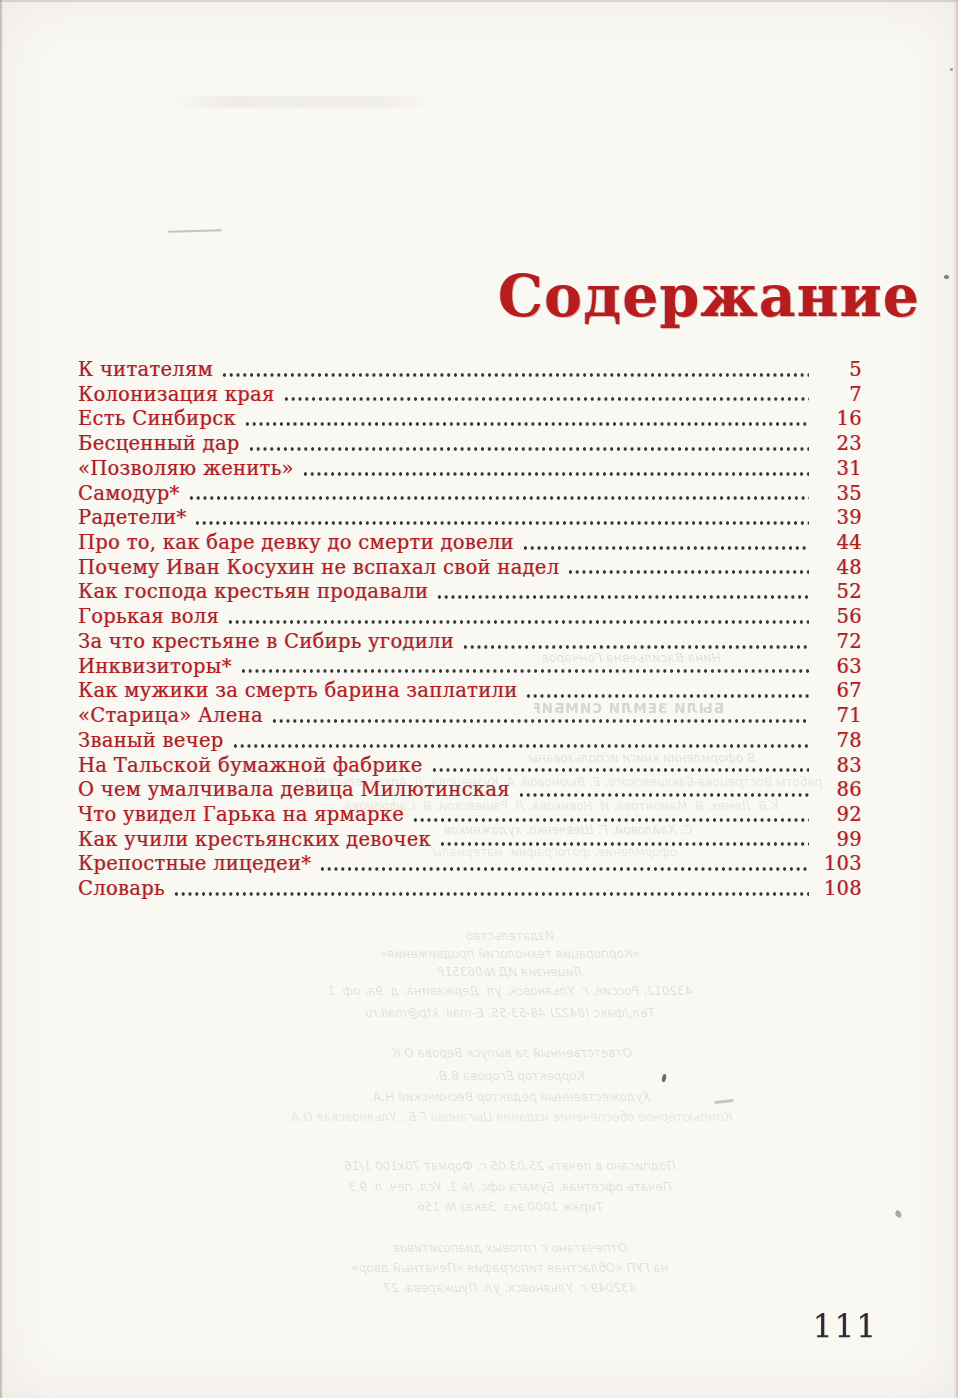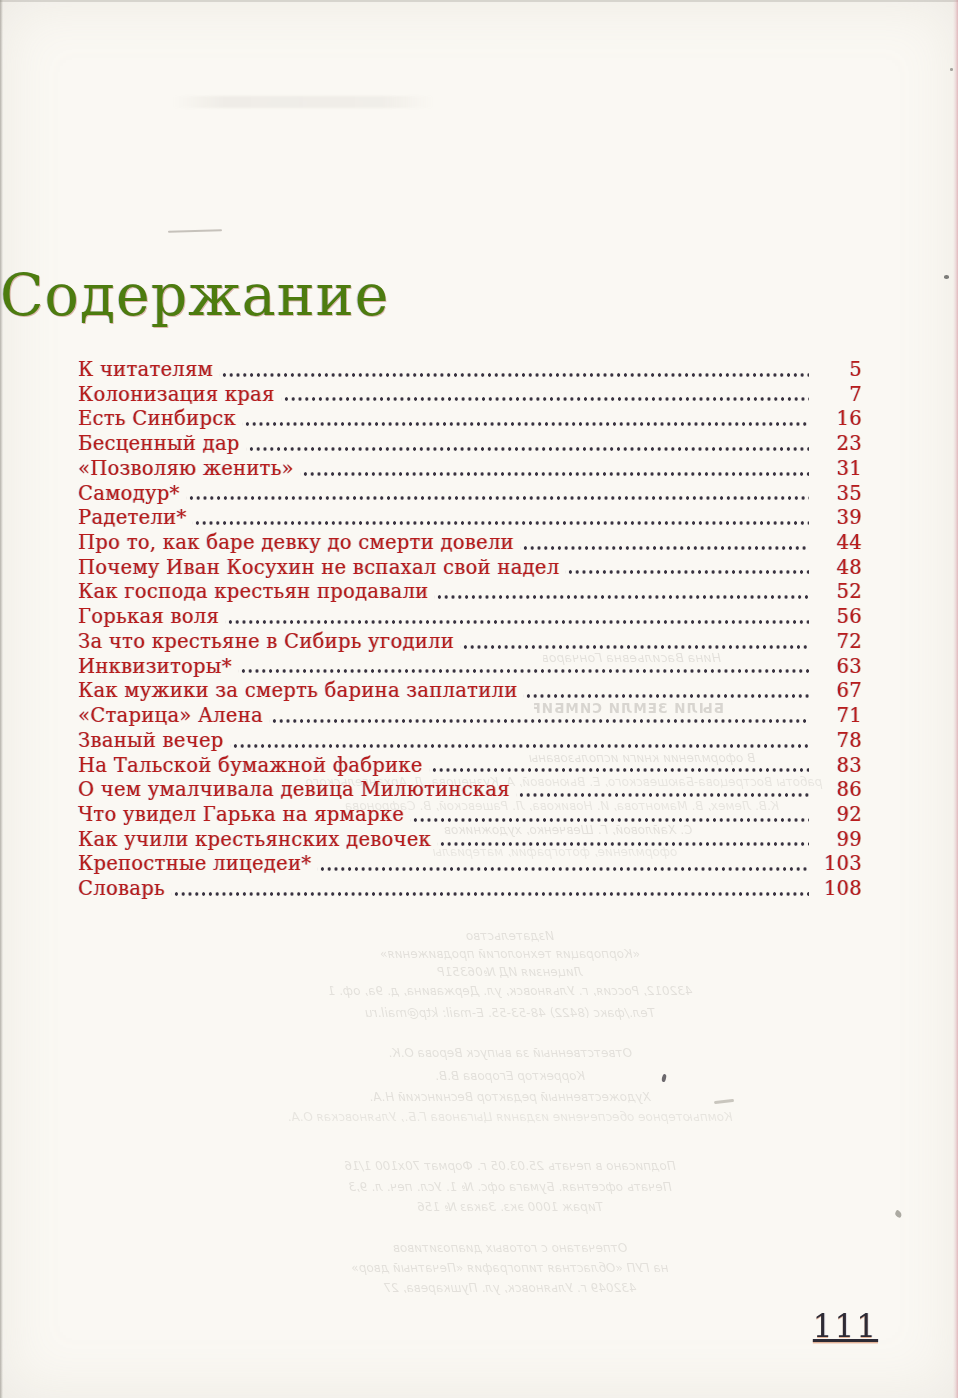--- a/index.html
+++ b/index.html
@@ -24,25 +24,25 @@
   }
   .edge-right {
     position: absolute; right: 0; top: 0; bottom: 0; width: 5px;
     background: linear-gradient(to left, rgba(210,140,152,0.55), rgba(228,182,190,0.28) 55%, rgba(228,182,190,0));
   }
   
   .title {
     position: absolute;
     top: 262px; left: 0; width: 920px;
     margin: 0;
-    text-align: left;
+    text-align: right;
     font-size: 57px;
-    font-weight: 400;
+    font-weight: 700;
     letter-spacing: 1px;
-    color: #4d7c0f;
+    color: #b91c1c;
     text-shadow: 0.9px 0.5px 0 rgba(150,35,12,0.30), -0.8px -0.4px 0 rgba(25,55,140,0.22);
   }
   
   .toc {
     position: absolute;
     top: 358px; left: 78px; width: 784px;
   }
   .row {
     display: flex;
     height: 24.72px;
@@ -63,21 +63,20 @@
   }
   .row .num { width: 46px; text-align: right; }
   
   .folio {
     position: absolute;
     top: 1308px; right: 80px;
     font-size: 31px;
     color: #2d2b35;
     letter-spacing: 2px;
     text-shadow: 0 1.4px 0 rgba(195,75,15,0.40), 0.8px 0 0 rgba(25,55,140,0.18);
-    text-decoration: underline;
   }
   
   .bleed {
     position: absolute;
     transform: scaleX(-1);
     text-align: center;
     color: #6f6b63;
     opacity: 0.16;
     filter: blur(0.6px);
     font-family: "DejaVu Sans", "Liberation Sans", sans-serif;

